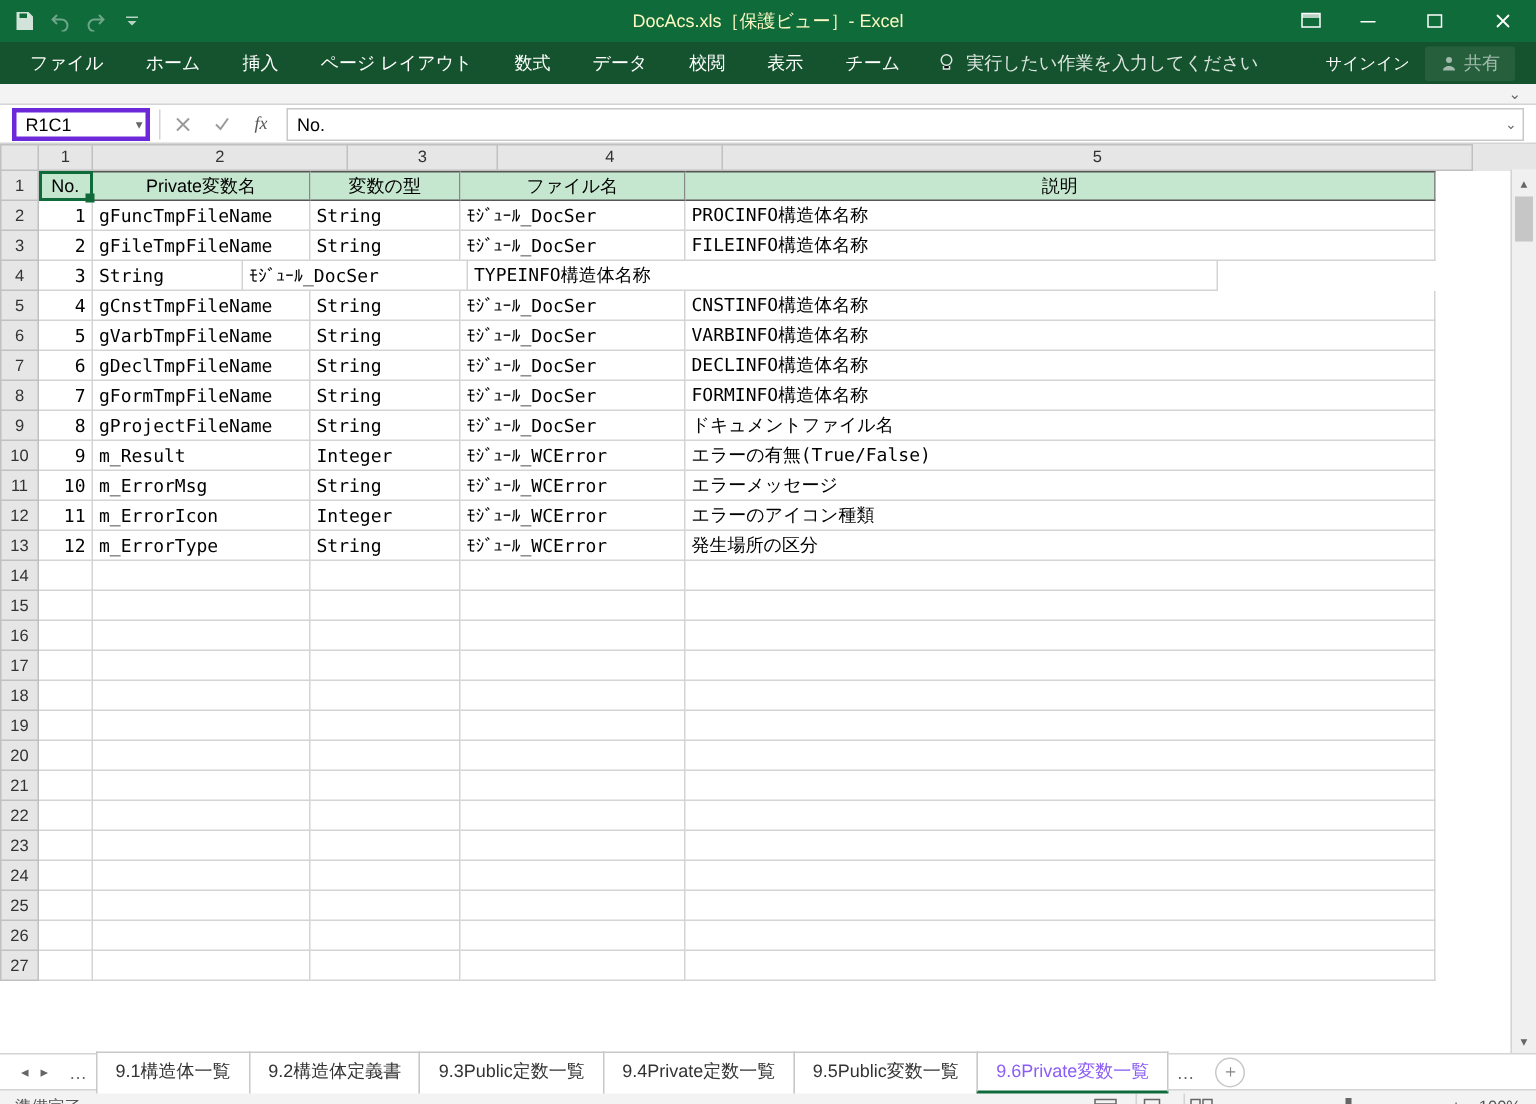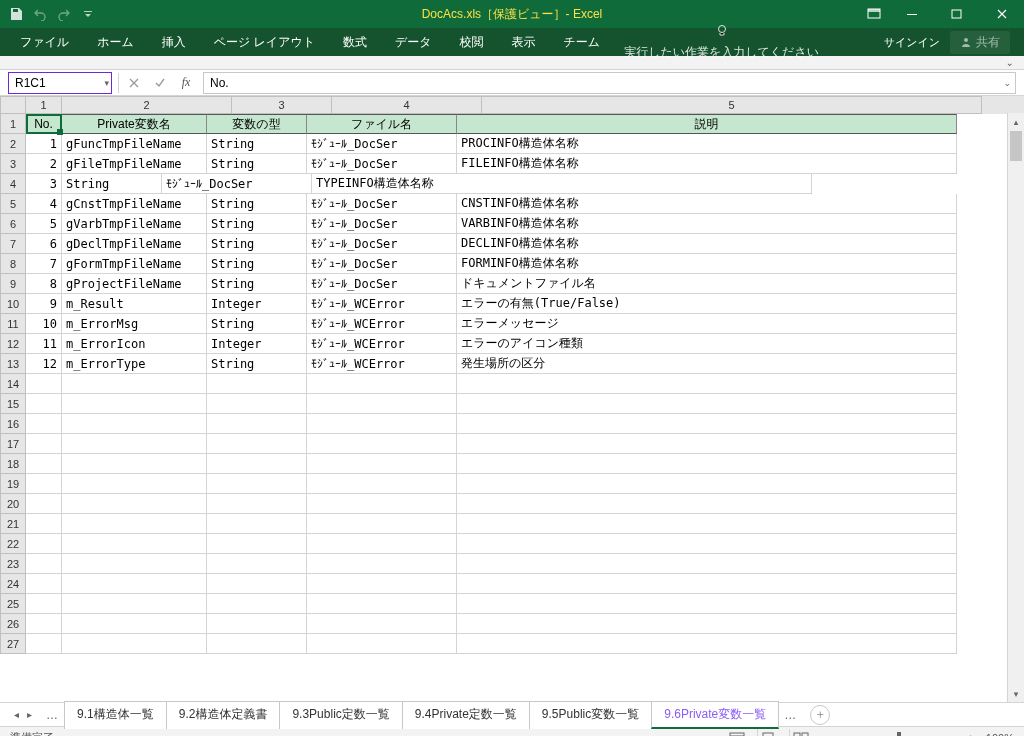--- a/index.html
+++ b/index.html
@@ -1,37 +1,37 @@
 <!DOCTYPE html>
 <html><head>
 <meta charset="utf-8">
 <style>
 * { margin: 0; padding: 0; box-sizing: border-box; font-family: "Yu Gothic UI", "Meiryo", sans-serif; }
 body { background: #fff; width: 1024px; height: 736px; overflow: hidden; font-size: 12px; }
 
-.titlebar { background: #0f6b3a; height: 28px; display: flex; align-items: center; color: #fde047; position: relative; }
+.titlebar { background: #0f6b3a; height: 28px; display: flex; align-items: center; color: #fef9c3; position: relative; }
 .tb-left { display: flex; align-items: center; gap: 8px; padding-left: 8px; }
 .tb-icon { width: 16px; height: 16px; display: flex; align-items: center; justify-content: center; opacity: 0.9; }
 .tb-title { position: absolute; left: 50%; transform: translateX(-50%); font-size: 12px; }
 .tb-right { position: absolute; right: 0; display: flex; align-items: center; gap: 0; height: 100%; }
 .tb-win { width: 45px; height: 28px; display: flex; align-items: center; justify-content: center; }
 .tb-ribbon-icon { width: 30px; height: 28px; display:flex; align-items:center; justify-content:center; }
 
 .ribbon { background: #14532d; height: 28px; display: flex; align-items: center; color: #fff; padding: 0 6px; gap: 0; }
 .ribbon-tab { padding: 0 14px; height: 100%; display: flex; align-items: center; font-size: 12px; }
 .ribbon-right { margin-left: auto; display:flex; align-items:center; gap:10px; padding-right:8px; }
 .signin { font-size: 11px; }
 .share-btn { background: rgba(255,255,255,0.12); padding: 3px 10px; border-radius:2px; display:flex; align-items:center; gap:4px; opacity:0.6; }
-.tell-me { display:flex; align-items:center; gap:6px; padding-left:10px; opacity:0.85;flex-direction:column; }
+.tell-me { display:flex; align-items:center; gap:6px; padding-left:10px; opacity:0.85; }
 
 .collapse-bar { height: 14px; background: #f3f3f3; border-bottom: 1px solid #d4d4d4; display:flex; justify-content: flex-end; align-items:center; padding-right:10px; }
 .collapse-caret { font-size:10px; color:#666; }
 
 .formula-row { height: 26px; background: #fff; border-bottom:1px solid #d4d4d4; display:flex; align-items:center; }
-.namebox { width: 104px; height: 22px; border:1px solid #6d28d9; margin: 0 4px 0 8px; display:flex; align-items:center; padding:0 6px; font-size:12px; position:relative; background:#fff; }
+.namebox { width: 92px; height: 22px; border:3px solid #6d28d9; margin: 0 4px 0 8px; display:flex; align-items:center; padding:0 6px; font-size:12px; position:relative; background:#fff; }
 .namebox-dd { position:absolute; right:2px; font-size:9px; color:#666; }
 .fbar-sep { width:1px; height:20px; background:#d4d4d4; margin:0 2px; }
 .fbar-btn { width:26px; height:22px; display:flex; align-items:center; justify-content:center; color:#888; }
 .fbar-input { flex:1; height:22px; border:1px solid #c8c8c8; margin:0 8px 0 4px; padding:0 6px; font-size:12px; font-family: "MS Gothic", monospace; display:flex; align-items:center; position:relative; background:#fff; }
 .fbar-expand { position:absolute; right:4px; font-size:9px; color:#666; }
 
 .sheet-area { height: 606px; position:relative; overflow:hidden; }
 .colhdr-row { display:flex; height:18px; background:#e6e6e6; }
 .corner { width:26px; border:1px solid #c0c0c0; background:#e6e6e6; }
 .colhdr { border:1px solid #c0c0c0; border-left:none; background:#e6e6e6; display:flex; align-items:center; justify-content:center; font-size:11px; color:#333; }

